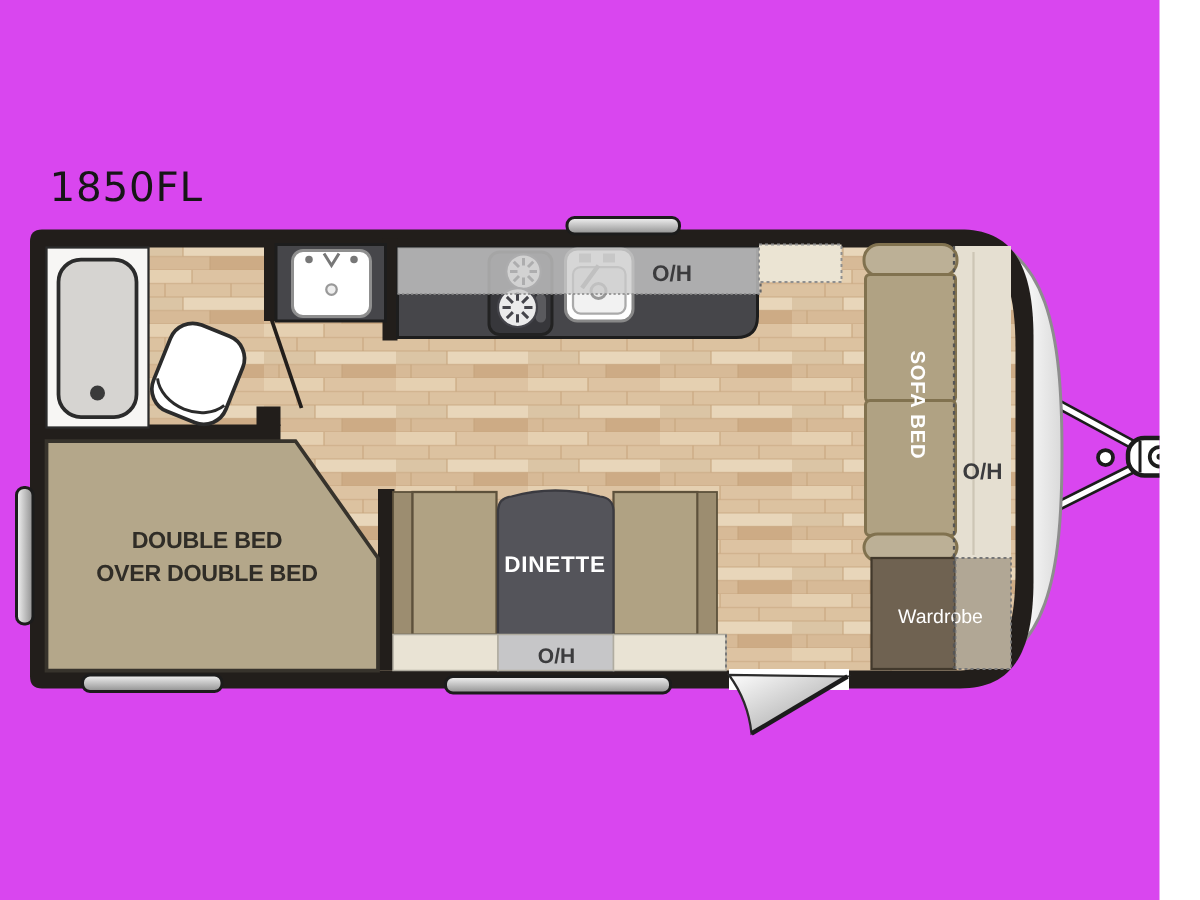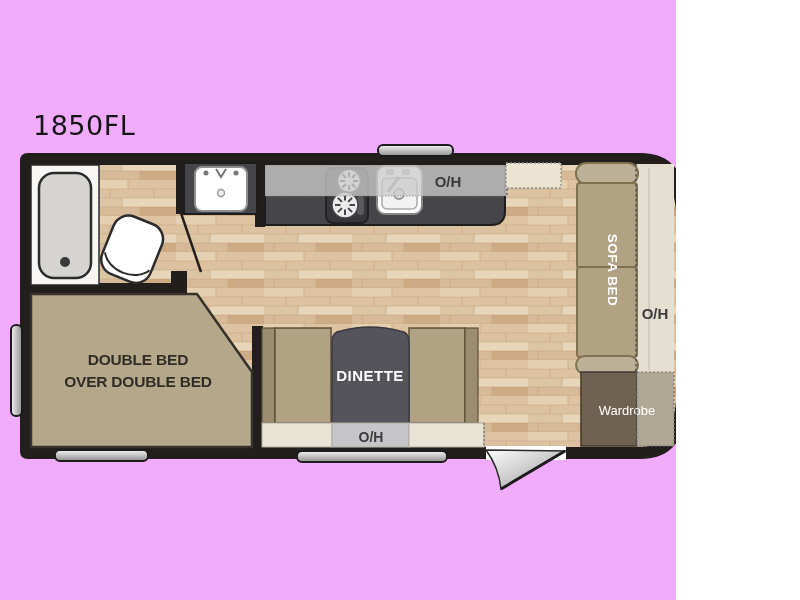--- a/index.html
+++ b/index.html
@@ -1,17 +1,17 @@
 <!DOCTYPE html>
 <html><head>
 <meta charset="utf-8">
 <style>
   html,body{margin:0;padding:0;background:#ffffff;}
-  .stage{position:relative;width:676px;height:600px;background:#f0abfc;overflow:hidden;
-         font-family:"Liberation Sans", sans-serif;}
+  .stage{position:relative;width:728px;height:600px;background:#d946ef;overflow:hidden;
+         font-family:"Liberation Sans", sans-serif;padding-left:45px;}
   .plan-title{position:absolute;left:33px;top:110px;font-size:27px;color:#161616;
               letter-spacing:0.5px;font-family:"DejaVu Sans","Liberation Sans",sans-serif;}
   svg text{font-family:"Liberation Sans", sans-serif;}
   .lbl-bold{font-weight:bold;}
 </style>
 </head>
 <body>
 
 <div class="stage">
 

